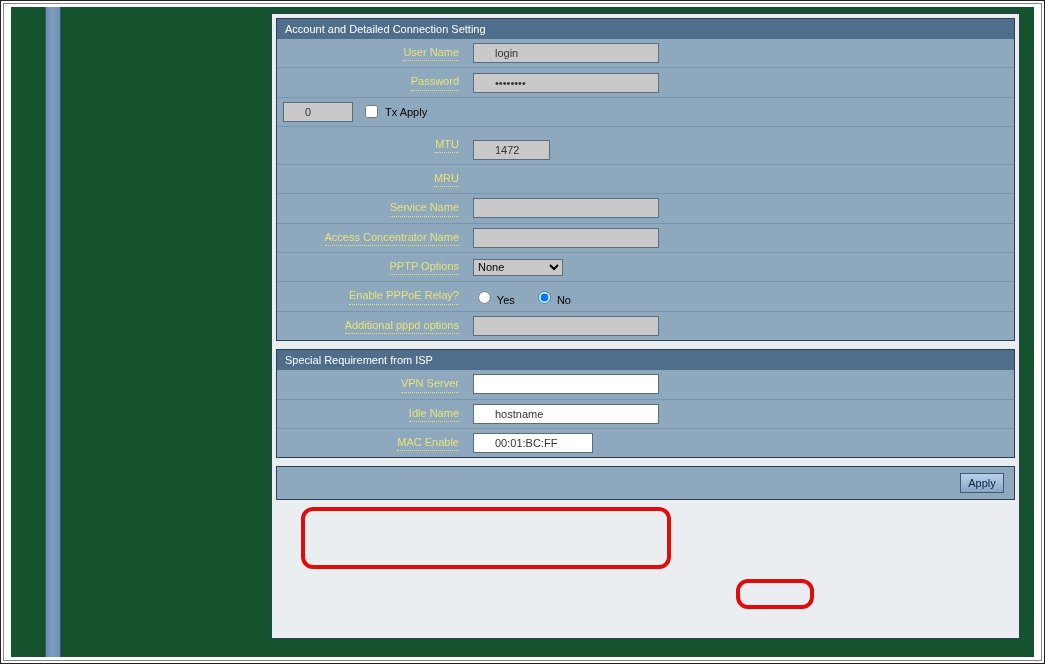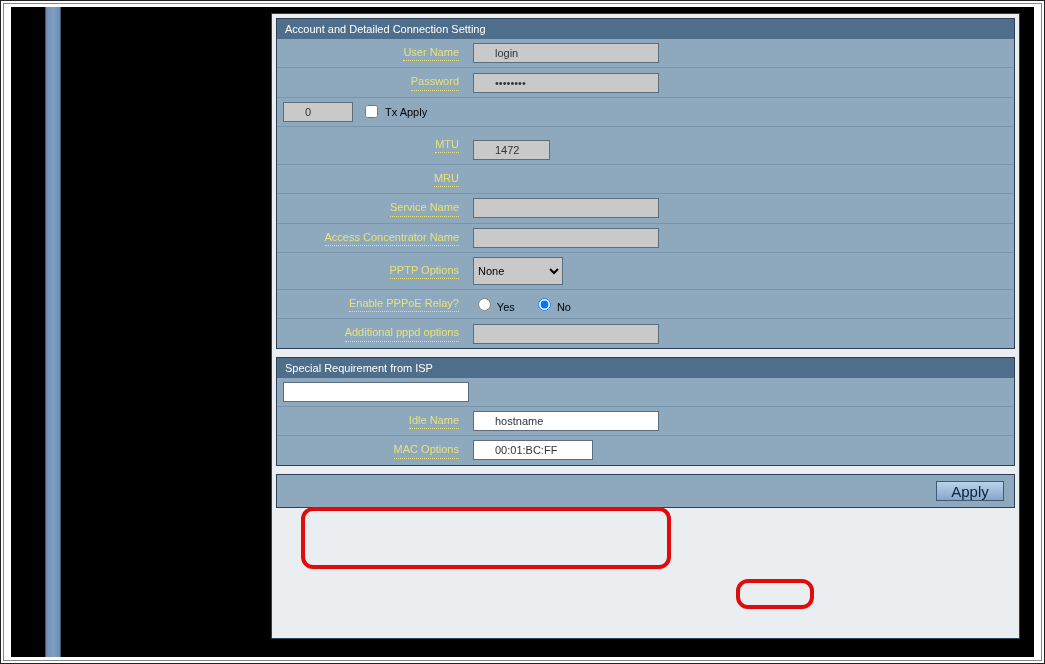--- a/index.html
+++ b/index.html
@@ -19,21 +19,21 @@
   .browser-frame::before {
     content: "";
     position: absolute;
     inset: 2px;
     border: 1px solid #888;
     pointer-events: none;
   }
   .teal-stage {
     position:absolute;
     left:10px; top:6px; right:10px; bottom:6px;
-    background: #000000;
+    background: #14532d;
   }
   .sidebar-hint {
     position:absolute;
     left:34px; top:0; width:16px; bottom:0;
     background: linear-gradient(to right,#6d8db3,#7f9fc1,#6d8db3);
     border-left:1px solid #3d5877;
     border-right:1px solid #3d5877;
   }
   .main-panel {
     position:absolute;
@@ -92,21 +92,21 @@
     background:#c9c9c9;
     color:#333;
     height:20px;
   }
   .w-186 { width:186px; }
   .w-70 { width:70px; }
   .w-short { width:77px;margin-top:9px; }
   .readonly-white { background:#fff !important; }
   select.combo {
     font-family:inherit; font-size:11px;
-    width:90px; height:28px;
+    width:90px; height:17px;
     background:#c9c9c9; border:1px solid #5a6e7e;
   }
   .radio-opts label { color:#000; margin-right:10px; }
 
   
   .highlight-box {
     position:absolute;
     border:4px solid #e10b0b;
     border-radius:12px;
     pointer-events:none;
@@ -116,22 +116,22 @@
 
   .apply-area {
     margin:6px 4px 4px 4px;
     border:1px solid #2c3f55;
     background:#8ea8bd;
     padding:6px 10px;
     display:flex;
     justify-content:flex-end;
   }
   button.apply-btn {
-    font-family:inherit; font-size:15px;
-    width:68px; height:20px;
+    font-family:inherit; font-size:11px;
+    width:44px; height:20px;
     background:linear-gradient(#b9d2ea,#88a6c6);
     border:1px solid #3f5a77; color:#0b213d;
     cursor:pointer;
   }
 </style>
 </head>
 <body>
 
 <div class="browser-frame">
   <div class="teal-stage">
@@ -240,35 +240,38 @@
             </div>
           </div>
 
         </div>
       </div>
 
       <div class="section">
         <div class="section-header">Special Requirement from ISP</div>
         <div class="section-body">
           <div class="form-row">
+            <div class="label-cell">
+                <span class="lbl">VPN Server</span>
+              </div>
             <div class="value-cell">
               <input type="text" class="w-186 readonly-white" value="" style="">
             </div>
           </div>
           <div class="form-row">
             <div class="label-cell">
                 <span class="lbl">Idle Name</span>
               </div>
             <div class="value-cell">
               <input type="text" class="w-186 readonly-white" value="hostname" style="">
             </div>
           </div>
           <div class="form-row">
             <div class="label-cell">
-                <span class="lbl">MAC Options</span>
+                <span class="lbl">MAC Enable</span>
               </div>
             <div class="value-cell">
               <input type="text" style="width: 120px;" class="readonly-white" value="00:01:BC:FF">
             </div>
           </div>
         </div>
       </div>
 
       <div class="apply-area">
         <button class="apply-btn">Apply</button>

